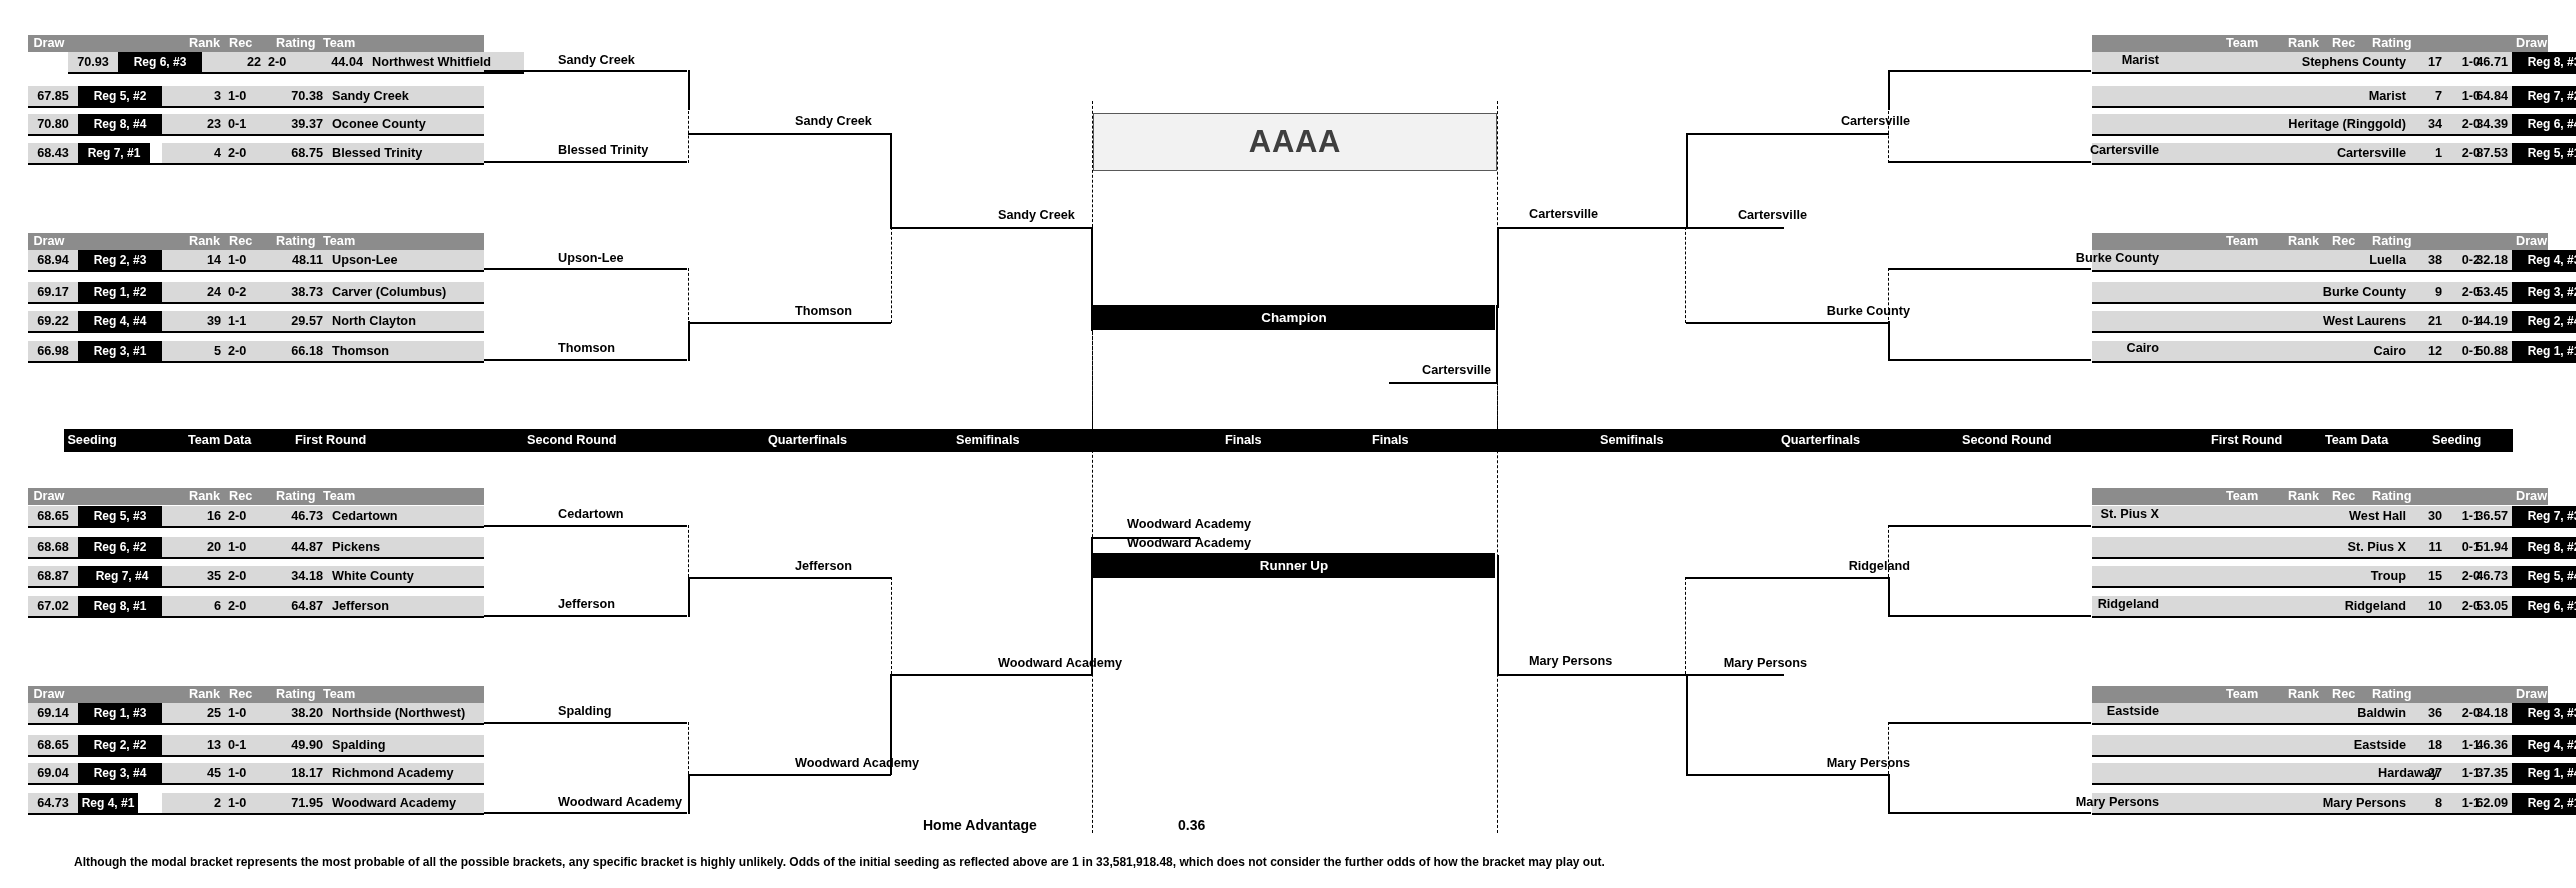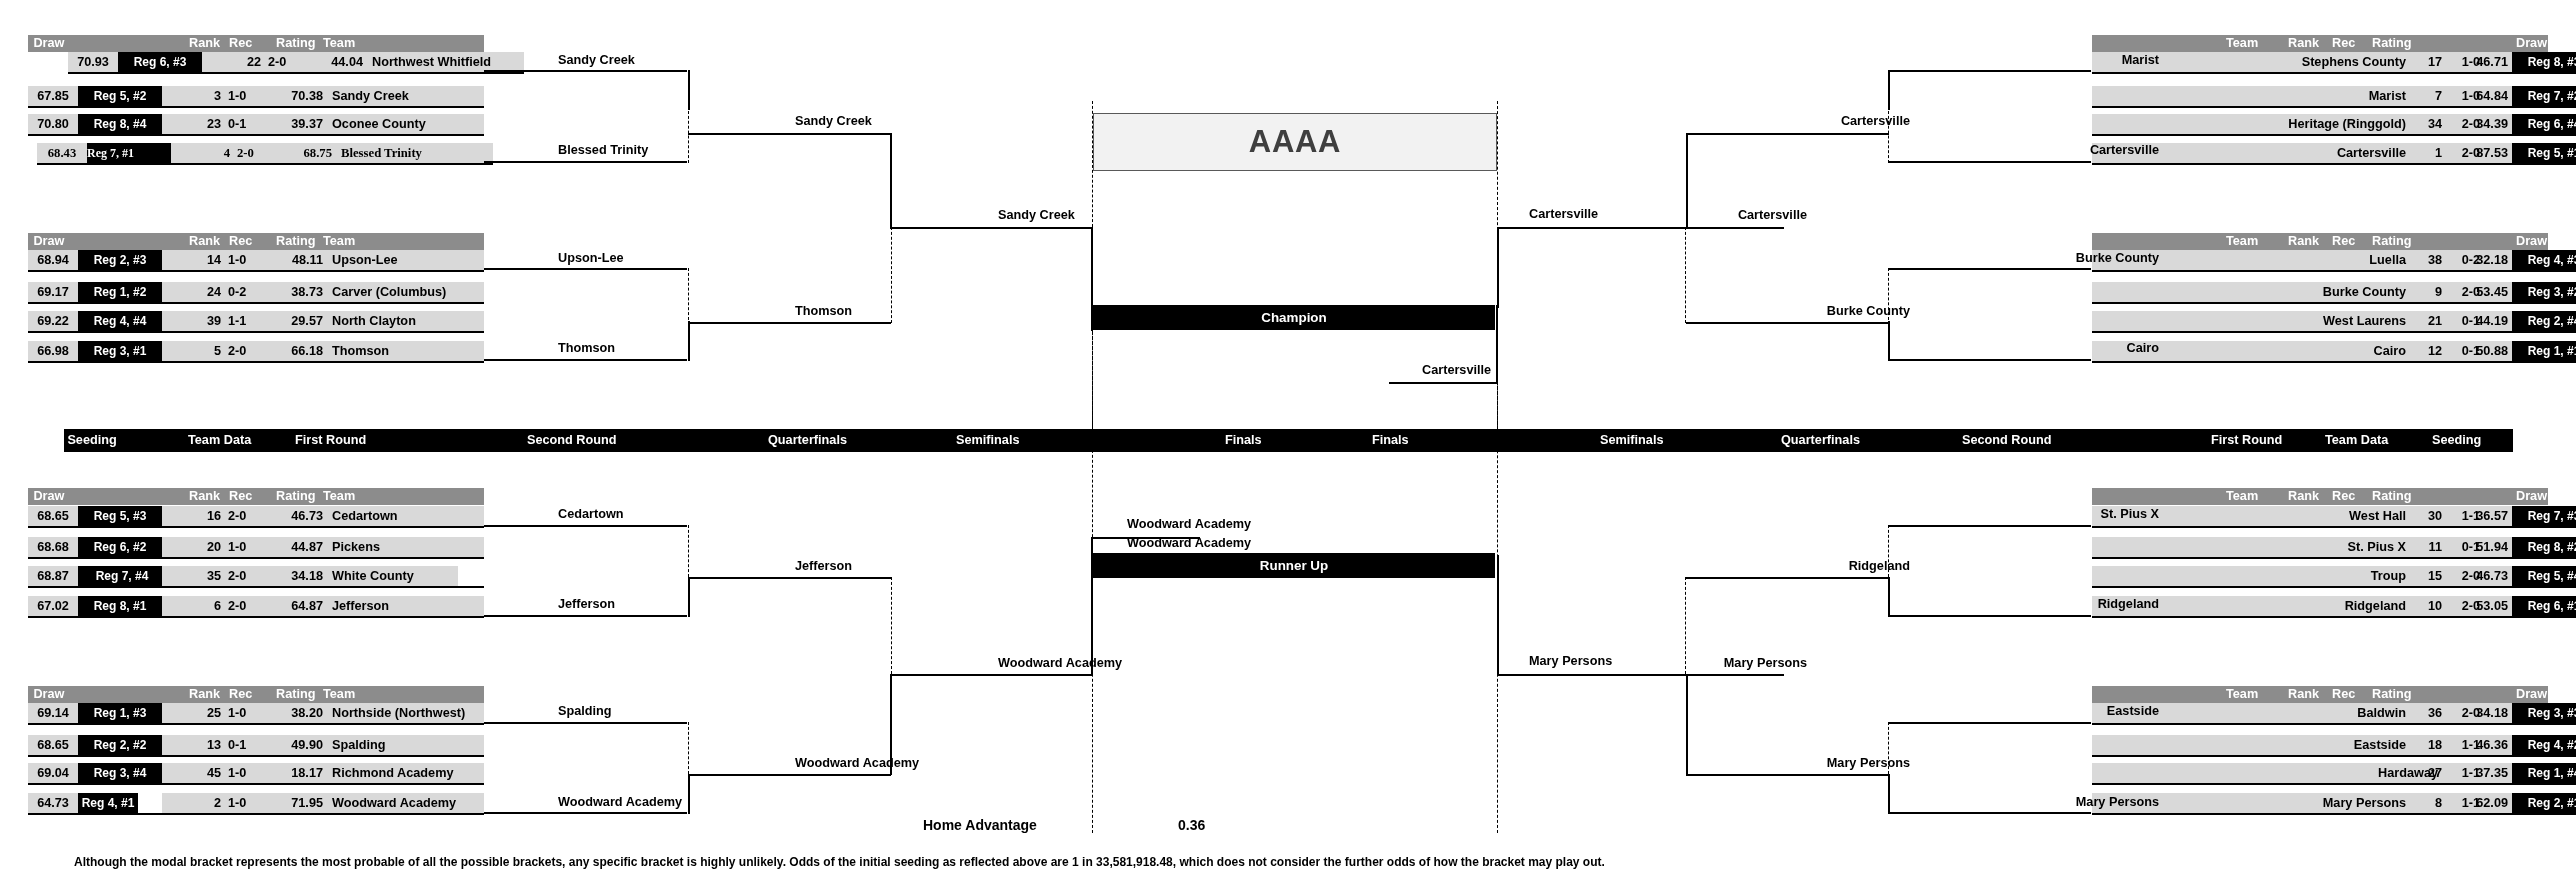--- a/index.html
+++ b/index.html
@@ -111,23 +111,23 @@
       <div class="draw" style="left: 0px; width: 50px;">70.80</div>
       <div class="seed" style="left: 50px; width: 84px; text-align: center;">Reg 8, #4</div>
       <div class="body" style="left: 134px; width: 322px;">
         <span style="left: 0px; width: 59px; text-align: right;">23</span>
         <span style="left: 66px;">0-1</span>
         <span style="left: 101px; width: 60px; text-align: right;">39.37</span>
         <span style="left: 170px;">Oconee County</span>
       </div>
       <div class="ul" style="left: 0px; width: 456px;"></div>
     </div>
-    <div class="row" style="left: 37px; top: 143px; width: 456px; font-family: Liberation Serif, serif;">
+    <div class="row" style="left: 28px; top: 143px; width: 456px;">
       <div class="draw" style="left: 0px; width: 50px;">68.43</div>
-      <div class="seed" style="left: 50px; width: 84px; text-align: left;">Reg 7, #1</div>
+      <div class="seed" style="left: 50px; width: 72px; text-align: center;">Reg 7, #1</div>
       <div class="body" style="left: 134px; width: 322px;">
         <span style="left: 0px; width: 59px; text-align: right;">4</span>
         <span style="left: 66px;">2-0</span>
         <span style="left: 101px; width: 60px; text-align: right;">68.75</span>
         <span style="left: 170px;">Blessed Trinity</span>
       </div>
       <div class="ul" style="left: 0px; width: 456px;"></div>
     </div>
     <div class="row" style="left: 28px; top: 250px; width: 456px;">
       <div class="draw" style="left: 0px; width: 50px;">68.94</div>
@@ -191,21 +191,21 @@
         <span style="left: 0px; width: 59px; text-align: right;">20</span>
         <span style="left: 66px;">1-0</span>
         <span style="left: 101px; width: 60px; text-align: right;">44.87</span>
         <span style="left: 170px;">Pickens</span>
       </div>
       <div class="ul" style="left: 0px; width: 456px;"></div>
     </div>
     <div class="row" style="left: 28px; top: 566px; width: 456px;">
       <div class="draw" style="left: 0px; width: 50px;">68.87</div>
       <div class="seed" style="left: 50px; width: 88px; text-align: center;">Reg 7, #4</div>
-      <div class="body" style="left: 134px; width: 296px;">
+      <div class="body" style="left: 134px; width: 322px;">
         <span style="left: 0px; width: 59px; text-align: right;">35</span>
         <span style="left: 66px;">2-0</span>
         <span style="left: 101px; width: 60px; text-align: right;">34.18</span>
         <span style="left: 170px;">White County</span>
       </div>
       <div class="ul" style="left: 0px; width: 456px;"></div>
     </div>
     <div class="row" style="left: 28px; top: 596px; width: 456px;">
       <div class="draw" style="left: 0px; width: 50px;">67.02</div>
       <div class="seed" style="left: 50px; width: 84px; text-align: center;">Reg 8, #1</div>

